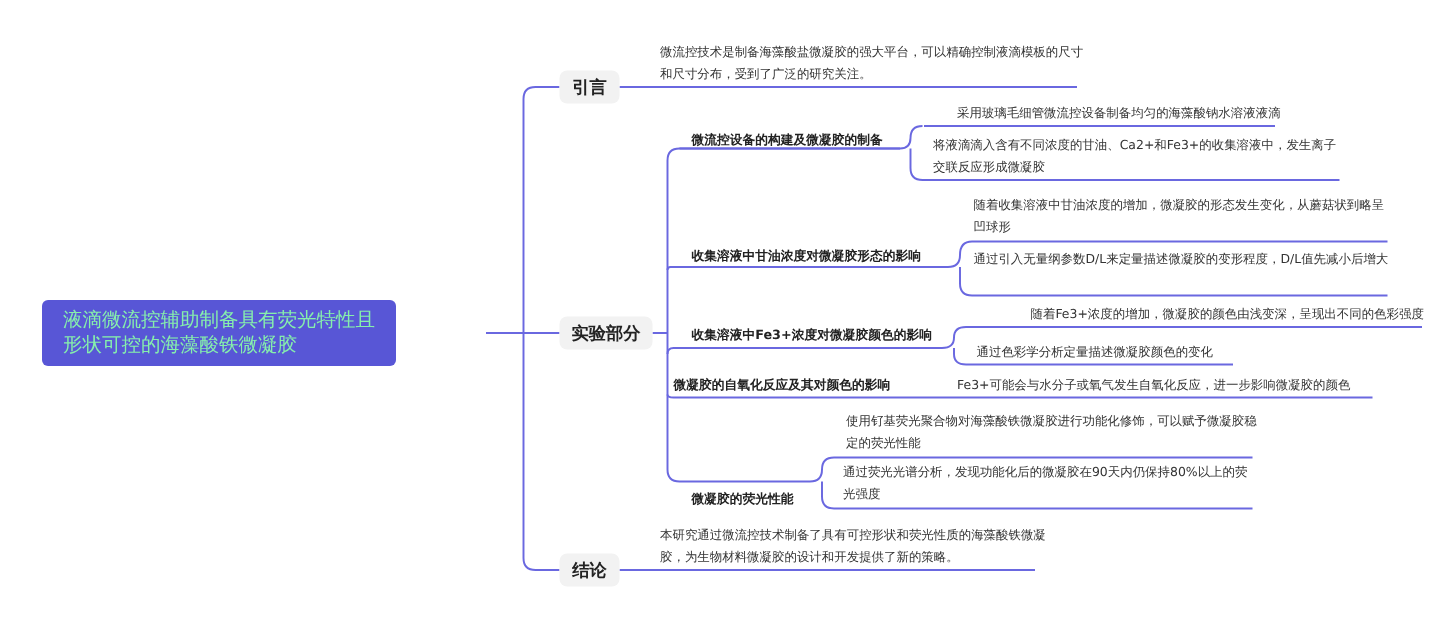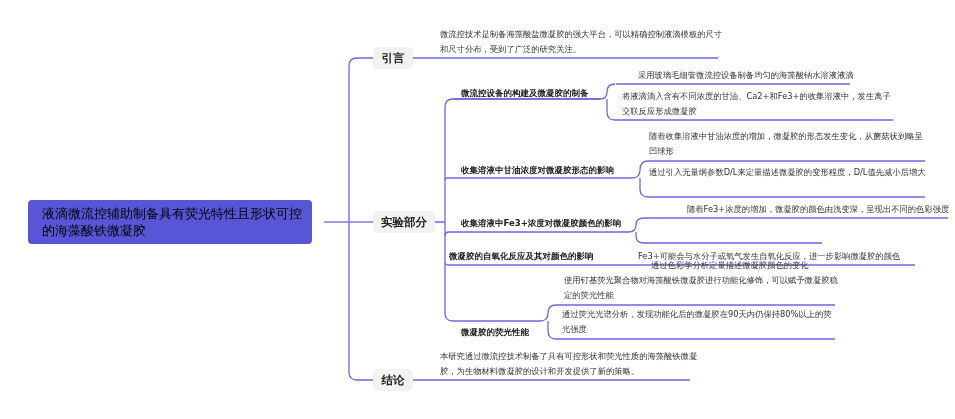--- a/index.html
+++ b/index.html
@@ -1,20 +1,20 @@
 <!DOCTYPE html>
 <html><head>
 <meta charset="utf-8">
 <style>
   html, body { margin: 0; padding: 0; background: #ffffff; }
   body { width: 955px; height: 419px; position: relative; overflow: hidden;
          font-family: "DejaVu Sans", "Liberation Sans", sans-serif; color: #333; }
   #lines { position: absolute; left: 0; top: 0; width: 955px; height: 419px; }
-  .root { position: absolute; left: 28px; top: 200px; width: 284px; height: 44px;
-          background: #5856d6; border-radius: 4px; color: #000000; font-size: 13px;
+  .root { position: absolute; left: 28px; top: 200px; width: 236px; height: 44px;
+          background: #5856d6; border-radius: 4px; color: #86efac; font-size: 13px;
           line-height: 17px; padding: 5px 10px 0 14px; box-sizing: border-box; }
   .l1 { position: absolute; background: #f2f2f2; border-radius: 5px; font-size: 11.5px;
         font-weight: bold; color: #222; text-align: center; line-height: 22px; height: 22px; }
   .l2 { position: absolute; font-size: 8.5px; font-weight: bold; color: #222; white-space: nowrap; }
   .leaf { position: absolute; font-size: 8.3px; color: #333; line-height: 15px; }
 </style>
 </head>
 <body>
 
 <svg id="lines" xmlns="http://www.w3.org/2000/svg">
@@ -64,20 +64,20 @@
 <div class="l2" style="left:449px;top:251px;">微凝胶的自氧化反应及其对颜色的影响</div>
 <div class="l2" style="left:461px;top:307px;margin-top:20px;">微凝胶的荧光性能</div>
 
 <div class="leaf" style="left:622px;top:68px;width:240px;margin-left:16px;">采用玻璃毛细管微流控设备制备均匀的海藻酸钠水溶液液滴</div>
 <div class="leaf" style="left:622px;top:89px;width:275px;">将液滴滴入含有不同浓度的甘油、Ca2+和Fe3+的收集溶液中，发生离子交联反应形成微凝胶</div>
 
 <div class="leaf" style="left:649px;top:129px;width:282px;">随着收集溶液中甘油浓度的增加，微凝胶的形态发生变化，从蘑菇状到略呈凹球形</div>
 <div class="leaf" style="left:649px;top:165px;width:282px;">通过引入无量纲参数D/L来定量描述微凝胶的变形程度，D/L值先减小后增大</div>
 
 <div class="leaf" style="left:651px;top:202px;width:300px;white-space:nowrap;padding-left:36px;">随着Fe3+浓度的增加，微凝胶的颜色由浅变深，呈现出不同的色彩强度</div>
-<div class="leaf" style="left:651px;top:227px;width:200px;white-space:nowrap;margin-top:31px;">通过色彩学分析定量描述微凝胶颜色的变化</div>
+<div class="leaf" style="left:651px;top:227px;width:200px;white-space:nowrap;">通过色彩学分析定量描述微凝胶颜色的变化</div>
 
 <div class="leaf" style="left:638px;top:249px;width:290px;white-space:nowrap;">Fe3+可能会与水分子或氧气发生自氧化反应，进一步影响微凝胶的颜色</div>
 
 <div class="leaf" style="left:564px;top:273px;width:275px;">使用钌基荧光聚合物对海藻酸铁微凝胶进行功能化修饰，可以赋予微凝胶稳定的荧光性能</div>
 <div class="leaf" style="left:562px;top:307px;width:275px;">通过荧光光谱分析，发现功能化后的微凝胶在90天内仍保持80%以上的荧光强度</div>
 
 <div class="leaf" style="left:440px;top:349px;width:258px;">本研究通过微流控技术制备了具有可控形状和荧光性质的海藻酸铁微凝胶，为生物材料微凝胶的设计和开发提供了新的策略。</div>
 
 </body></html>

